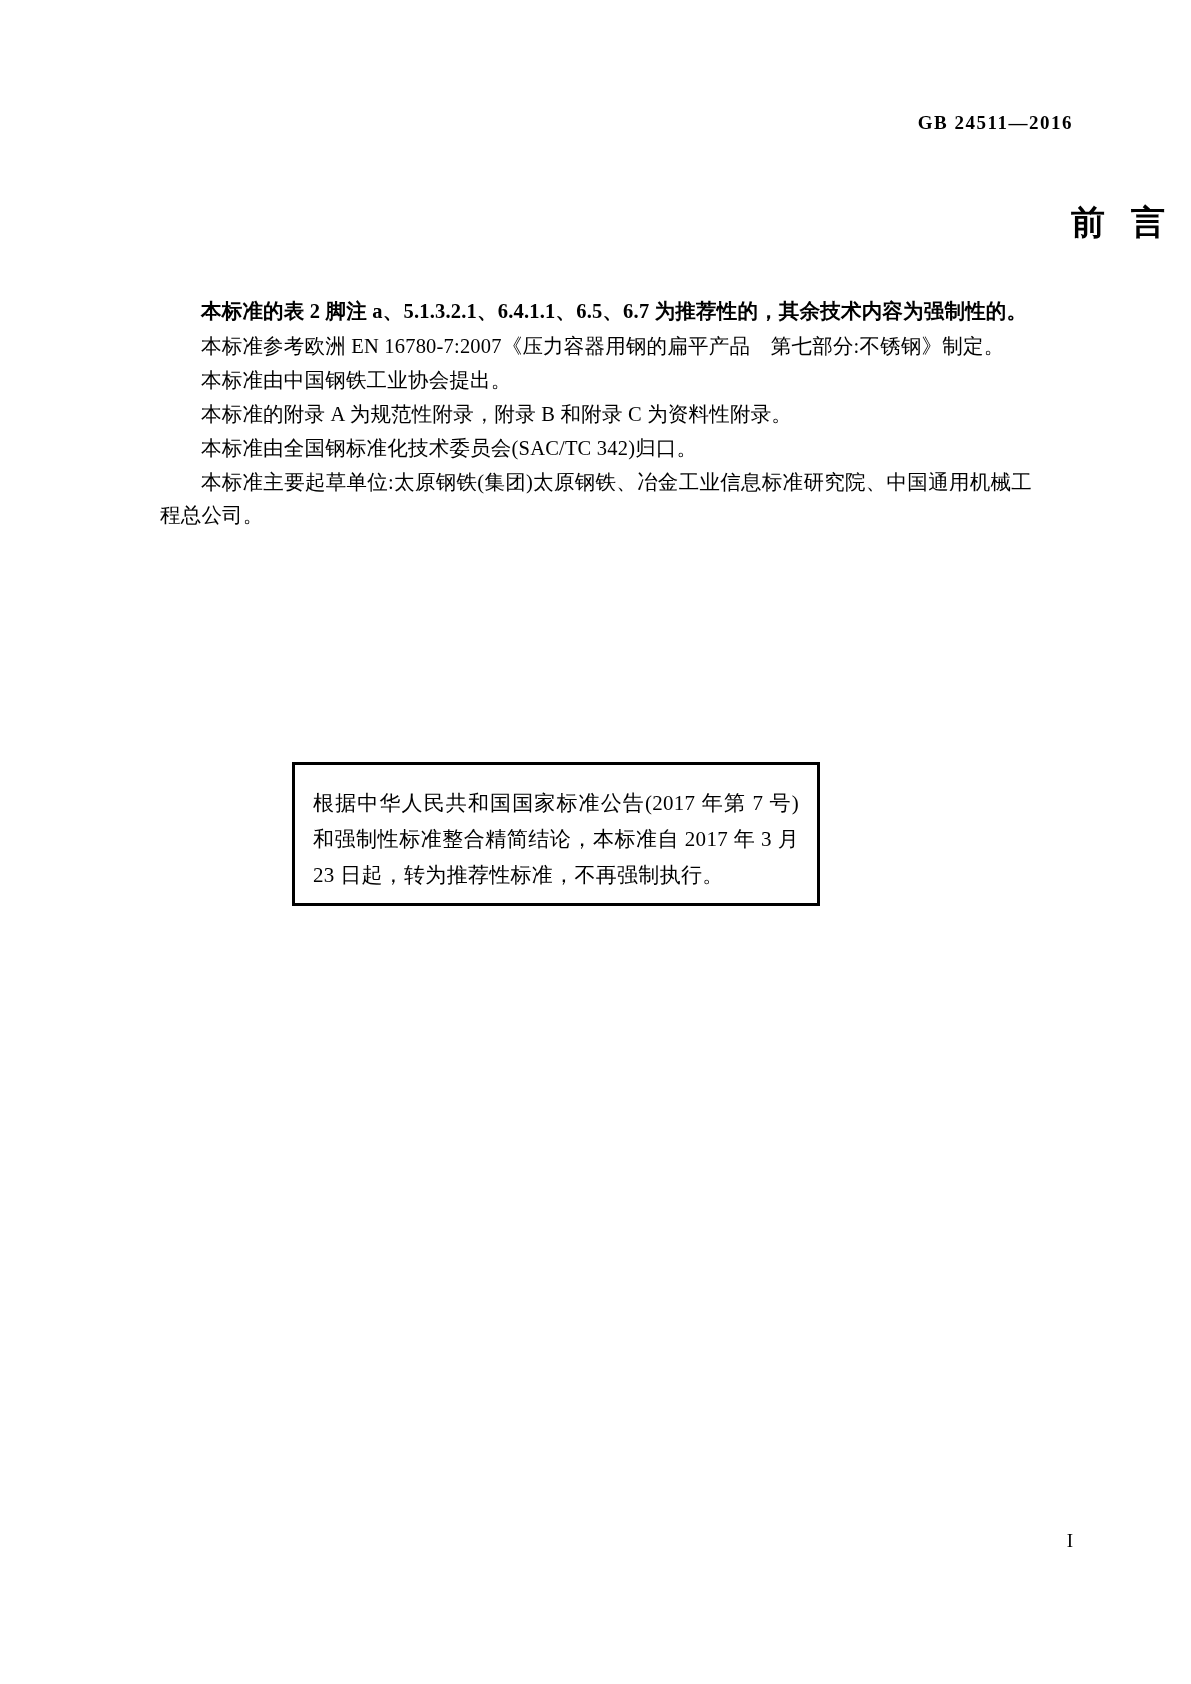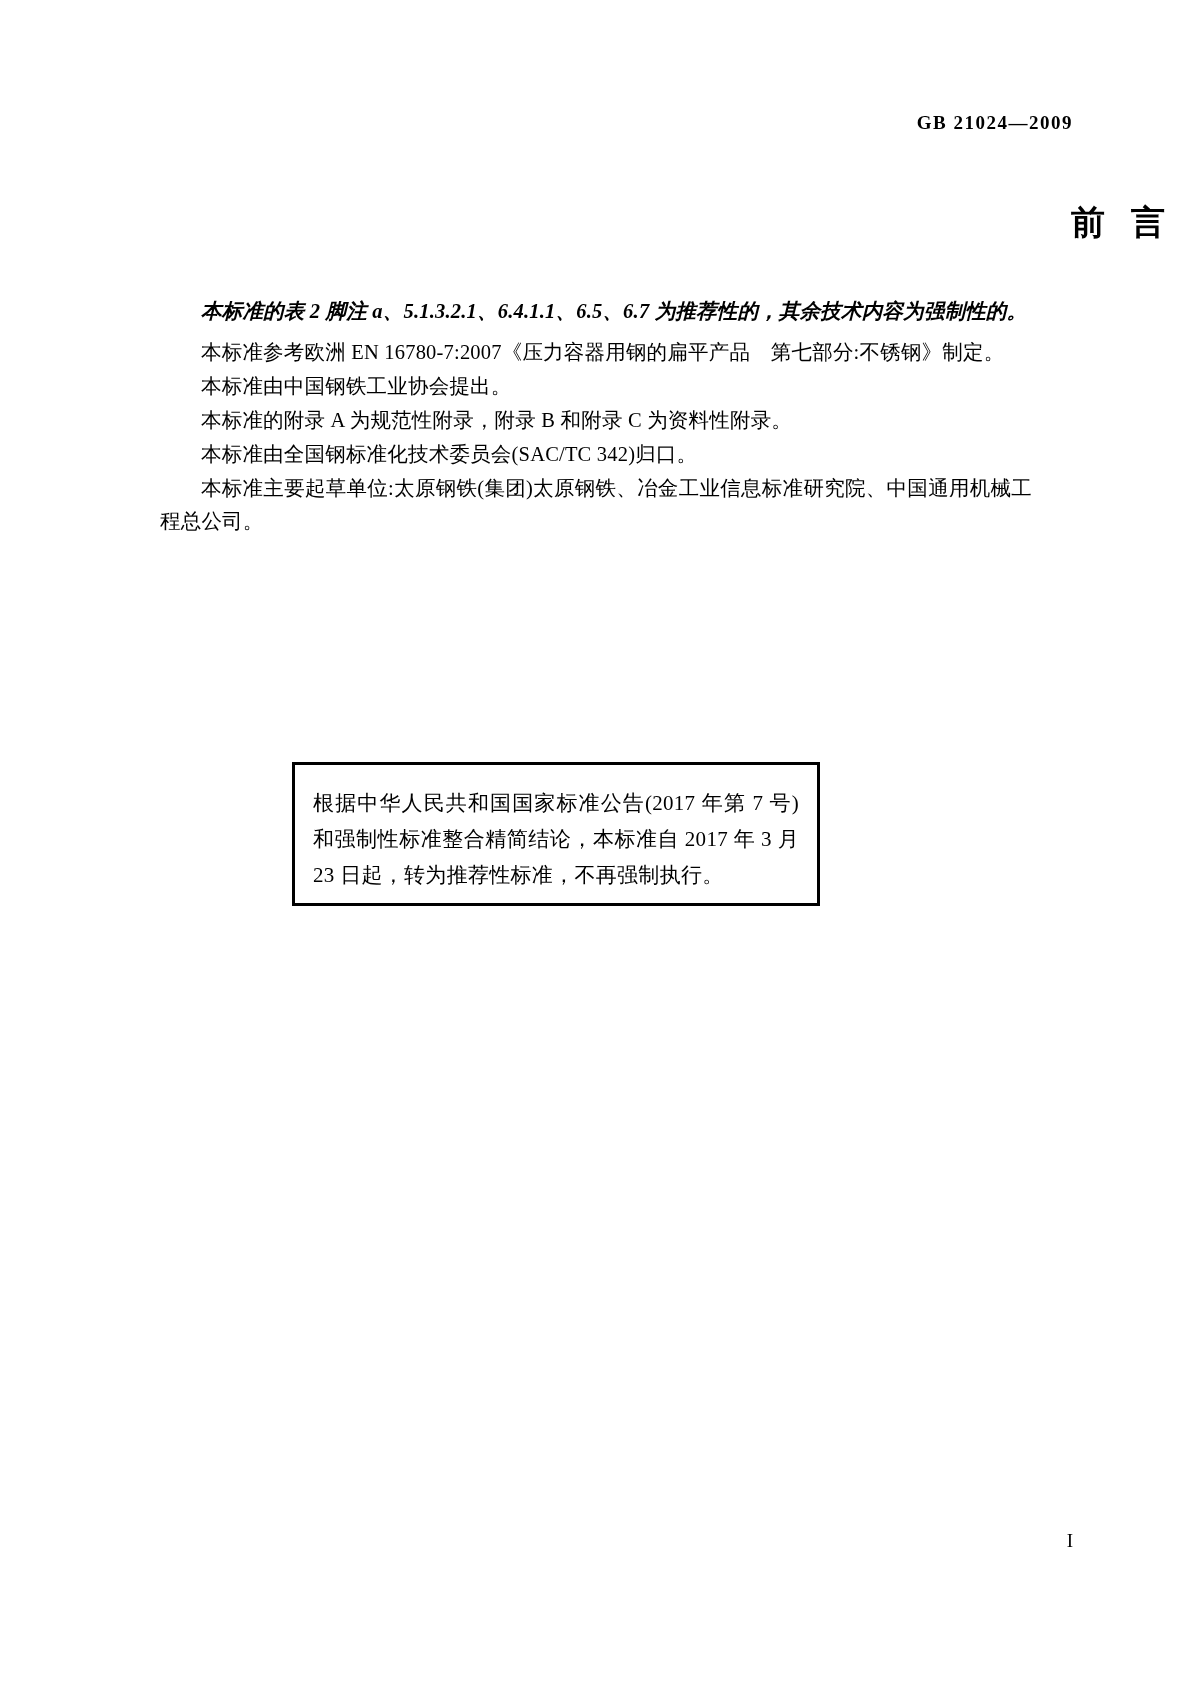--- a/index.html
+++ b/index.html
@@ -58,22 +58,21 @@
     line-height: 33px;
     text-indent: 2em;
     margin: 0 0 1px 0;
     letter-spacing: 0.2px;
     text-align: justify;
   }
   .para.bold {
     font-weight: bold;
   }
   .para.first {
-    margin-bottom: 8px;
-    font-style: italic;
+    margin-bottom: 2px;
   }
 
   
   .notice-box {
     position: absolute;
     left: 292px;
     top: 762px;
     width: 528px;
     border: 3px solid #000;
     box-sizing: border-box;
@@ -94,21 +93,21 @@
     bottom: 132px;
     font-family: "Liberation Serif", "DejaVu Serif", serif;
     font-size: 19px;
   }
 </style>
 </head>
 <body>
 
 <div class="page">
 
-  <div class="std-header">GB 21024—2009</div>
+  <div class="std-header">GB 24511—2016</div>
 
   <div class="doc-title">前言</div>
 
   <div class="body-block">
     <p class="para bold first">本标准的表 2 脚注 a、5.1.3.2.1、6.4.1.1、6.5、6.7 为推荐性的，其余技术内容为强制性的。</p>
     <p class="para">本标准参考欧洲 EN 16780-7:2007《压力容器用钢的扁平产品　第七部分:不锈钢》制定。</p>
     <p class="para">本标准由中国钢铁工业协会提出。</p>
     <p class="para">本标准的附录 A 为规范性附录，附录 B 和附录 C 为资料性附录。</p>
     <p class="para">本标准由全国钢标准化技术委员会(SAC/TC 342)归口。</p>
     <p class="para">本标准主要起草单位:太原钢铁(集团)太原钢铁、冶金工业信息标准研究院、中国通用机械工程总公司。</p>

